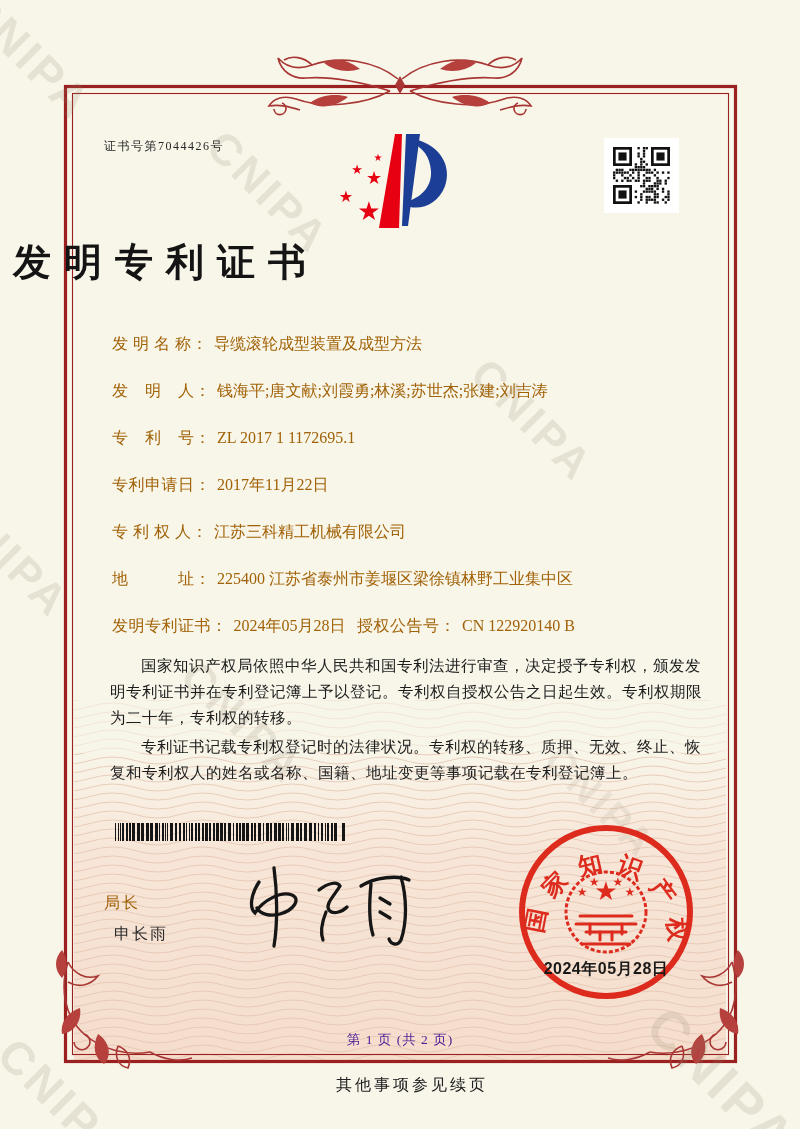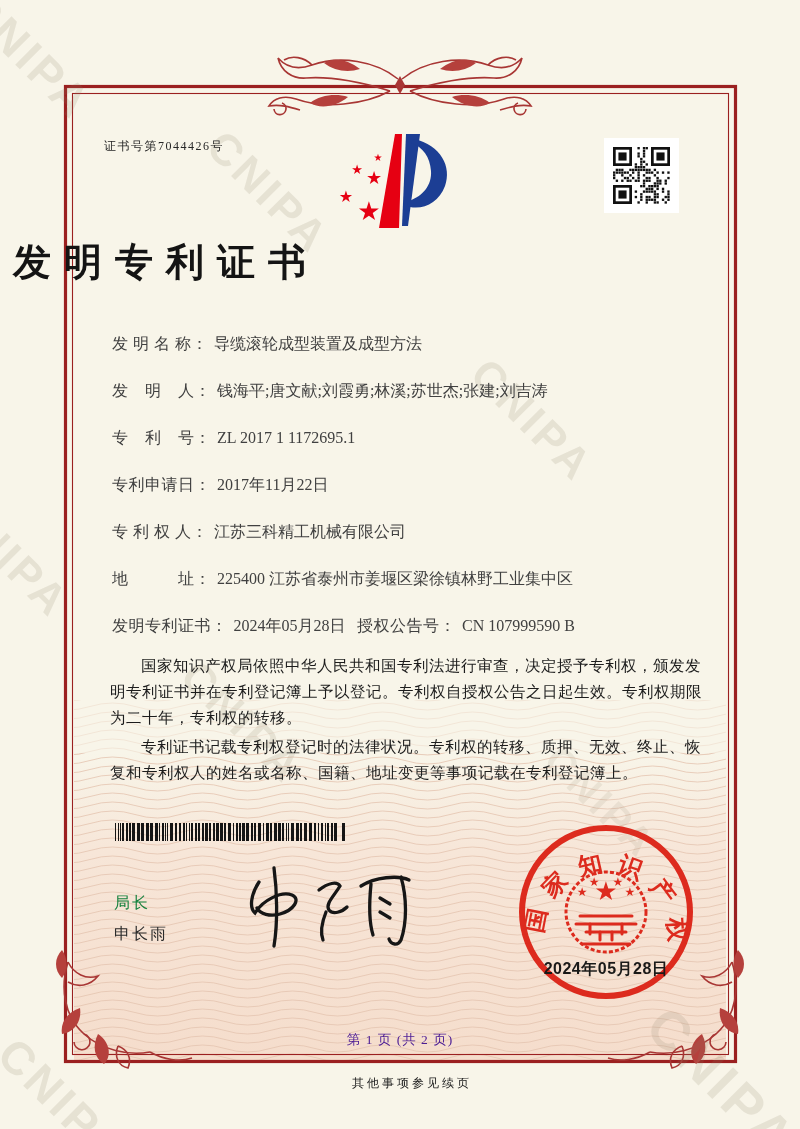--- a/index.html
+++ b/index.html
@@ -9,34 +9,34 @@
   svg{display:block;}
   
   .wm{position:absolute;z-index:1;font-family:"Liberation Sans","DejaVu Sans",sans-serif;
       font-weight:bold;color:#8d8268;opacity:.16;letter-spacing:.08em;white-space:nowrap;
       transform:translate(-50%,-50%) rotate(45deg);}
   
   .z2{z-index:2;}
   #certno{left:104px;top:138px;font-size:12px;letter-spacing:1.5px;color:#262626;}
   #title{left:0;right:0;top:237px;text-align:left;font-size:38px;font-weight:bold;
          letter-spacing:13px;text-indent:13px;color:#141414;}
-  .field-row{left:112px;font-size:16px;color:#404040;white-space:nowrap;position:absolute;z-index:2;}
+  .field-row{left:112px;font-size:16px;color:#a16207;white-space:nowrap;position:absolute;z-index:2;}
   .flabel{letter-spacing:.5px;}
   .fvalue{margin-left:6px;}
   .f7b{position:absolute;left:245px;top:0;white-space:nowrap;}
   #paras{left:110px;top:653px;width:598px;font-size:15.5px;line-height:26px;color:#1c1c1c;}
   #paras p{margin:0 0 3px 0;text-indent:2em;letter-spacing:.5px;}
   #qrbox{left:604px;top:138px;width:75px;height:75px;background:#ffffff;}
   #qrbox svg{margin:9px;}
-  #director-title{left:114px;top:893px;font-family:Liberation Mono, monospace;
-                  font-size:16px;color:#15803d;letter-spacing:2px;}
+  #director-title{left:104px;top:893px;font-family:Liberation Mono, monospace;
+                  font-size:16px;color:#a16207;letter-spacing:2px;}
   #director-name{left:114px;top:924px;font-family:Liberation Mono, monospace;
                  font-size:16px;color:#2b2b2b;letter-spacing:2px;}
   #pageinfo{left:0;right:0;top:1031px;text-align:center;font-size:13.5px;color:#4c1d95;letter-spacing:1px;}
-  #contnote{left:0;right:0;top:1075px;text-align:center;font-size:12px;color:#202020;letter-spacing:3px;padding-left:24px;}
+  #contnote{left:0;right:0;top:1075px;text-align:center;font-size:16px;color:#202020;letter-spacing:3px;padding-left:24px;}
 </style>
 </head>
 <body>
 
 <div class="page">
 
   <svg class="abs" style="left:0;top:0;z-index:0;" width="800" height="1129" viewBox="0 0 800 1129">
     <defs>
       <pattern id="wv" width="90" height="9" patternUnits="userSpaceOnUse">
         <path d="M0,4.5 Q22.5,-2.5 45,4.5 T90,4.5" fill="none" stroke="#e4c4b0" stroke-width="0.9"></path>
@@ -253,21 +253,21 @@
   </div>
   <div class="field-row" style="top:522px">
     <span class="flabel">专 利 权 人：</span><span class="fvalue">江苏三科精工机械有限公司</span>
   </div>
   <div class="field-row" style="top:569px">
     <span class="flabel">地　　　址：</span><span class="fvalue">225400 江苏省泰州市姜堰区梁徐镇林野工业集中区</span>
   </div>
   <div class="field-row" style="top:616px">
     <span class="flabel">发明专利证书：</span><span class="fvalue">2024年05月28日</span>
     <span class="f7b">
-      <span class="flabel">授权公告号：</span><span class="fvalue">CN 107999590 B</span>
+      <span class="flabel">授权公告号：</span><span class="fvalue">CN 122920140 B</span>
     </span>
   </div>
 
   <div class="abs z2" id="paras">
     <p>国家知识产权局依照中华人民共和国专利法进行审查，决定授予专利权，颁发发明专利证书并在专利登记簿上予以登记。专利权自授权公告之日起生效。专利权期限为二十年，专利权的转移。</p>
     <p>专利证书记载专利权登记时的法律状况。专利权的转移、质押、无效、终止、恢复和专利权人的姓名或名称、国籍、地址变更等事项记载在专利登记簿上。</p>
   </div>
 
   <svg class="abs z2" id="barcode-svg" style="left:115px;top:823px;" width="230" height="18" viewBox="0 0 230 18">
       <rect x="0" y="0" width="1" height="18" fill="#151515"></rect>

